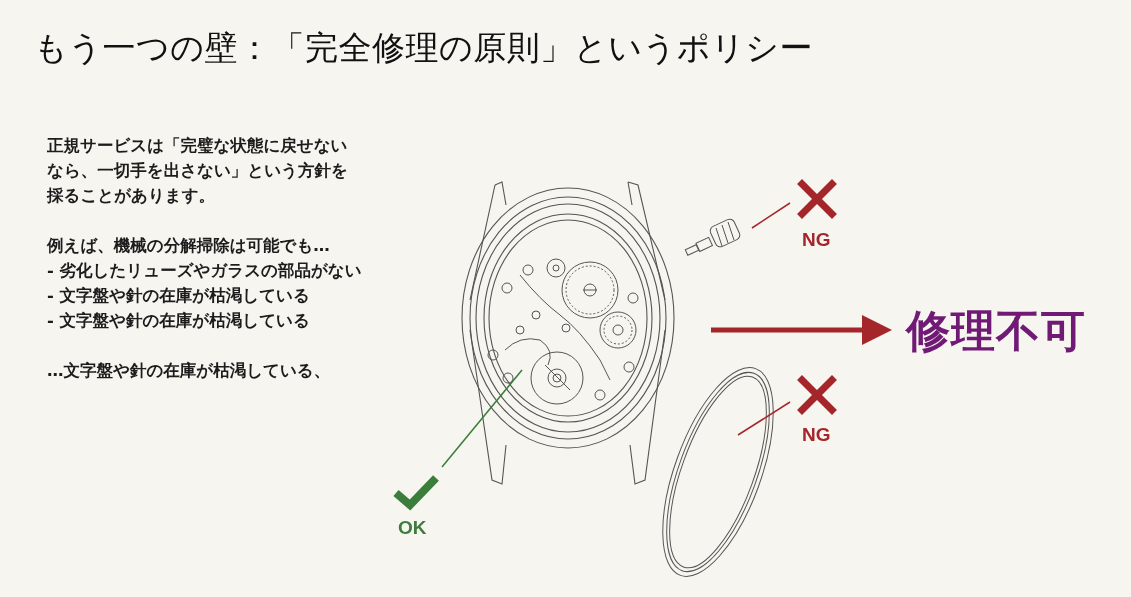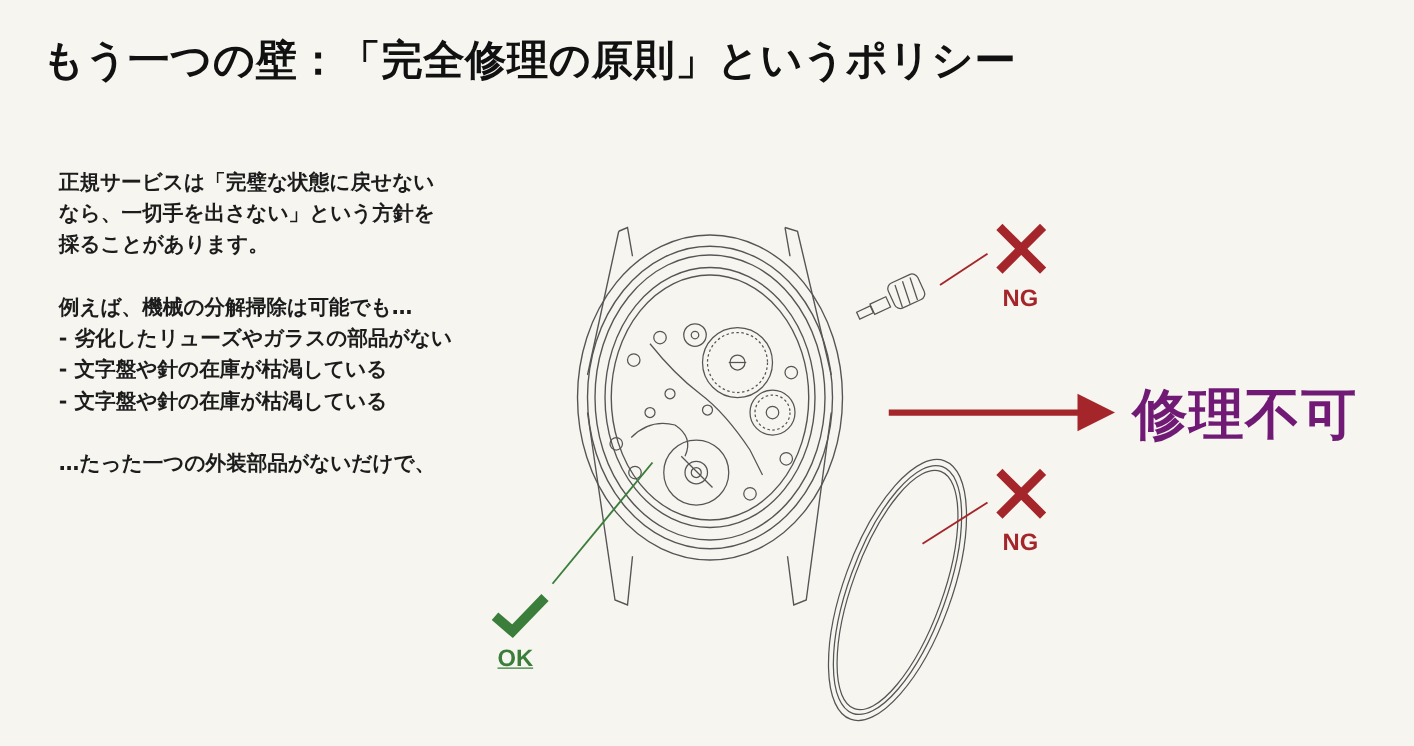--- a/index.html
+++ b/index.html
@@ -6,40 +6,39 @@
   body {
     width:1131px; height:597px; overflow:hidden;
     background:#f6f5f0;
     position:relative;
     font-family:"DejaVu Sans", sans-serif;
     color:#1a1a1a;
   }
   .title {
     position:absolute; left:34px; top:26px;
     font-family:"DejaVu Serif", serif;
-    font-weight:bold; font-size:33px; letter-spacing:0.5px;
+    font-weight:normal; font-size:33px; letter-spacing:0.5px;
     color:#111; white-space:nowrap;
   }
   .body-text {
     position:absolute; left:47px; top:133px; width:380px;
     font-size:16.5px; font-weight:bold; line-height:25px;
     color:#1c1c1c;
   }
   .para { margin:0; }
   .gap { height:25px; }
   .bullet { margin:0; }
   svg.diagram { position:absolute; left:0; top:0; }
   .label-ng {
     position:absolute; font-weight:bold; font-size:19px; color:#a5262a;
     font-family:Liberation Sans, sans-serif;
   }
   .label-ok {
     position:absolute; font-weight:bold; font-size:19px; color:#3b7d3b;
     font-family:"Liberation Sans", sans-serif;
-    text-decoration:underline;
   }
   .result {
     position:absolute; left:906px; top:302px;
     font-weight:bold; font-size:44px; color:#701a75; white-space:nowrap;
     letter-spacing:1px;
   }
 </style>
 </head>
 <body>
 
@@ -48,21 +47,21 @@
 <div class="body-text">
   <p class="para">正規サービスは「完璧な状態に戻せない</p>
   <p class="para">なら、一切手を出さない」という方針を</p>
   <p class="para">採ることがあります。</p>
   <div class="gap"></div>
   <p class="para">例えば、機械の分解掃除は可能でも…</p>
   <p class="bullet">- 劣化したリューズやガラスの部品がない</p>
   <p class="bullet">- 文字盤や針の在庫が枯渇している</p>
   <p class="bullet">- 文字盤や針の在庫が枯渇している</p>
   <div class="gap"></div>
-  <p class="para">…たった一つの外装部品がないだけで、</p>
+  <p class="para">…文字盤や針の在庫が枯渇している、</p>
 </div>
 
 <svg class="diagram" width="1131" height="597" viewBox="0 0 1131 597">
   <g fill="none" stroke="#555" stroke-width="1.1">
 
     <path d="M495 185 L502 182 L506 205"></path>
     <path d="M495 185 L470 300"></path>
     <path d="M628 182 L638 185 L665 300"></path>
     <path d="M628 182 L632 205"></path>
 

